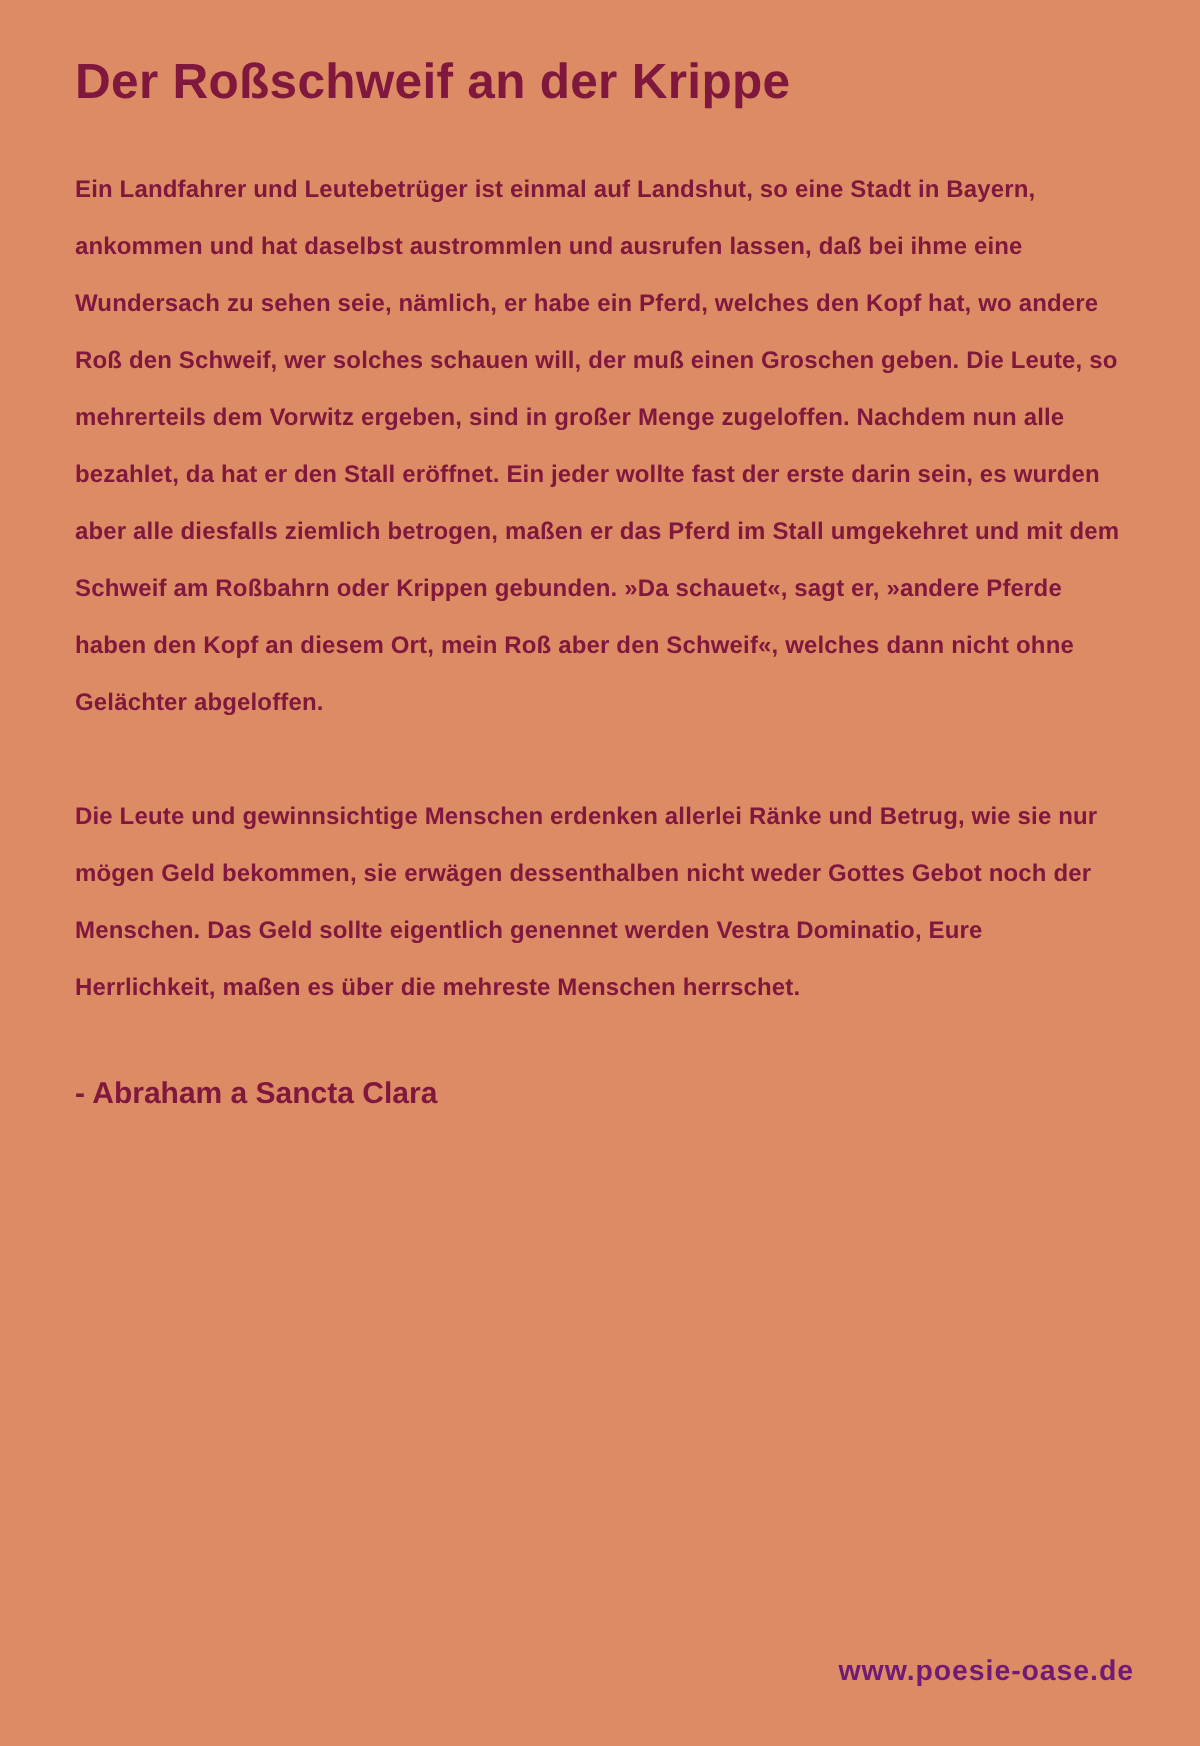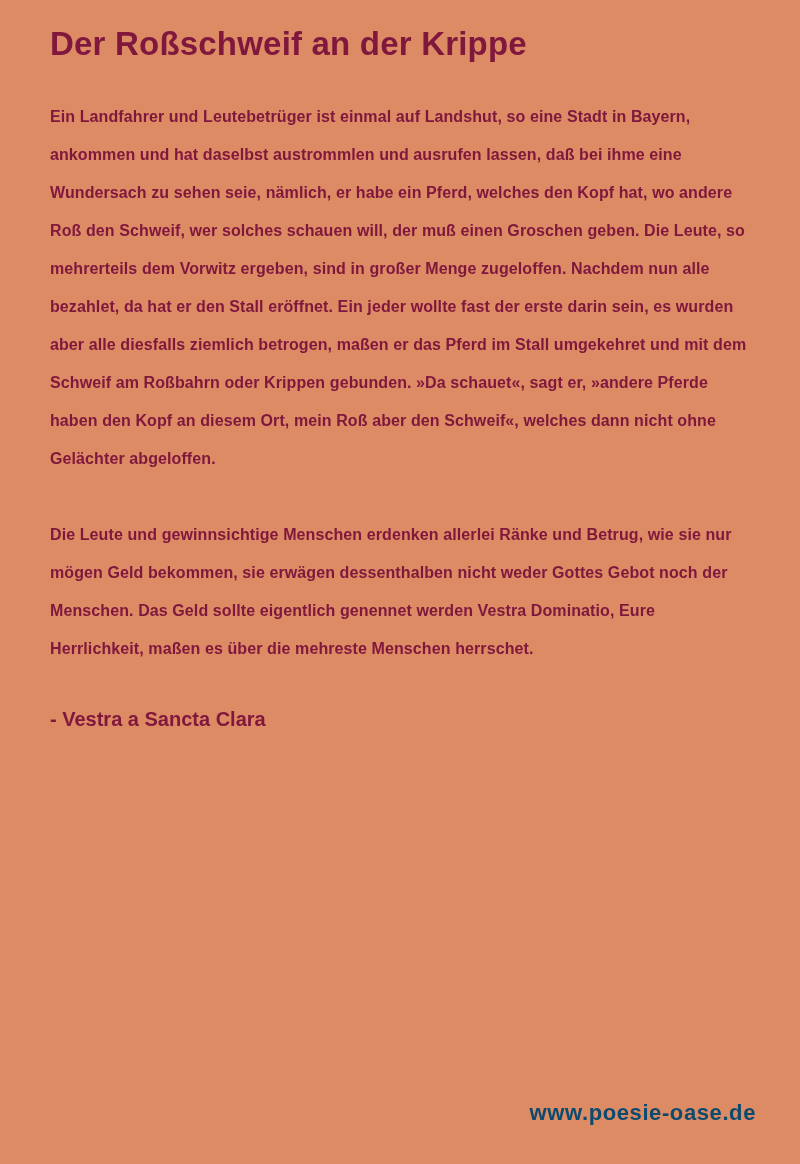--- a/index.html
+++ b/index.html
@@ -8,21 +8,21 @@
     background: #b8b8b8;
   }
   .page {
     position: relative;
     width: 800px;
     height: 1164px;
     margin: 0 auto;
     background: #DD8B64;
     overflow: hidden;
     box-sizing: border-box;
-    padding: 24px 50px 0 50px;
+    padding: 34px 50px 0 50px;
     font-family: "Liberation Sans", sans-serif;
     color: #80183E;
   }
   .poem-title {
     margin: 0 0 34px 0;
     font-size: 33px;
     line-height: 40px;
     font-weight: 700;
     letter-spacing: 0.2px;
   }
@@ -37,33 +37,33 @@
   .author-attribution {
     margin: 0;
     font-size: 20px;
     line-height: 26px;
     font-weight: 700;
   }
   .site-footer {
     position: absolute;
     right: 44px;
     bottom: 38px;
-    font-size: 22px;
+    font-size: 19px;
     font-weight: 700;
     letter-spacing: 0.6px;
-    color: #0c4a6e;
+    color: #701a75;
     text-decoration: none;
   }
 </style>
 </head>
 <body>
 
 <div class="page">
   <h1 class="poem-title">Der Roßschweif an der Krippe</h1>
 
   <p class="poem-paragraph">Ein Landfahrer und Leutebetrüger ist einmal auf Landshut, so eine Stadt in Bayern, ankommen und hat daselbst austrommlen und ausrufen lassen, daß bei ihme eine Wundersach zu sehen seie, nämlich, er habe ein Pferd, welches den Kopf hat, wo andere Roß den Schweif, wer solches schauen will, der muß einen Groschen geben. Die Leute, so mehrerteils dem Vorwitz ergeben, sind in großer Menge zugeloffen. Nachdem nun alle bezahlet, da hat er den Stall eröffnet. Ein jeder wollte fast der erste darin sein, es wurden aber alle diesfalls ziemlich betrogen, maßen er das Pferd im Stall umgekehret und mit dem Schweif am Roßbahrn oder Krippen gebunden. »Da schauet«, sagt er, »andere Pferde haben den Kopf an diesem Ort, mein Roß aber den Schweif«, welches dann nicht ohne Gelächter abgeloffen.</p>
 
   <p class="poem-paragraph">Die Leute und gewinnsichtige Menschen erdenken allerlei Ränke und Betrug, wie sie nur mögen Geld bekommen, sie erwägen dessenthalben nicht weder Gottes Gebot noch der Menschen. Das Geld sollte eigentlich genennet werden Vestra Dominatio, Eure Herrlichkeit, maßen es über die mehreste Menschen herrschet.</p>
 
-  <p class="author-attribution">- Vestra a Sancta Clara</p>
+  <p class="author-attribution">- Abraham a Sancta Clara</p>
 
   <a class="site-footer">www.poesie-oase.de</a>
 </div>
 
 </body></html>

